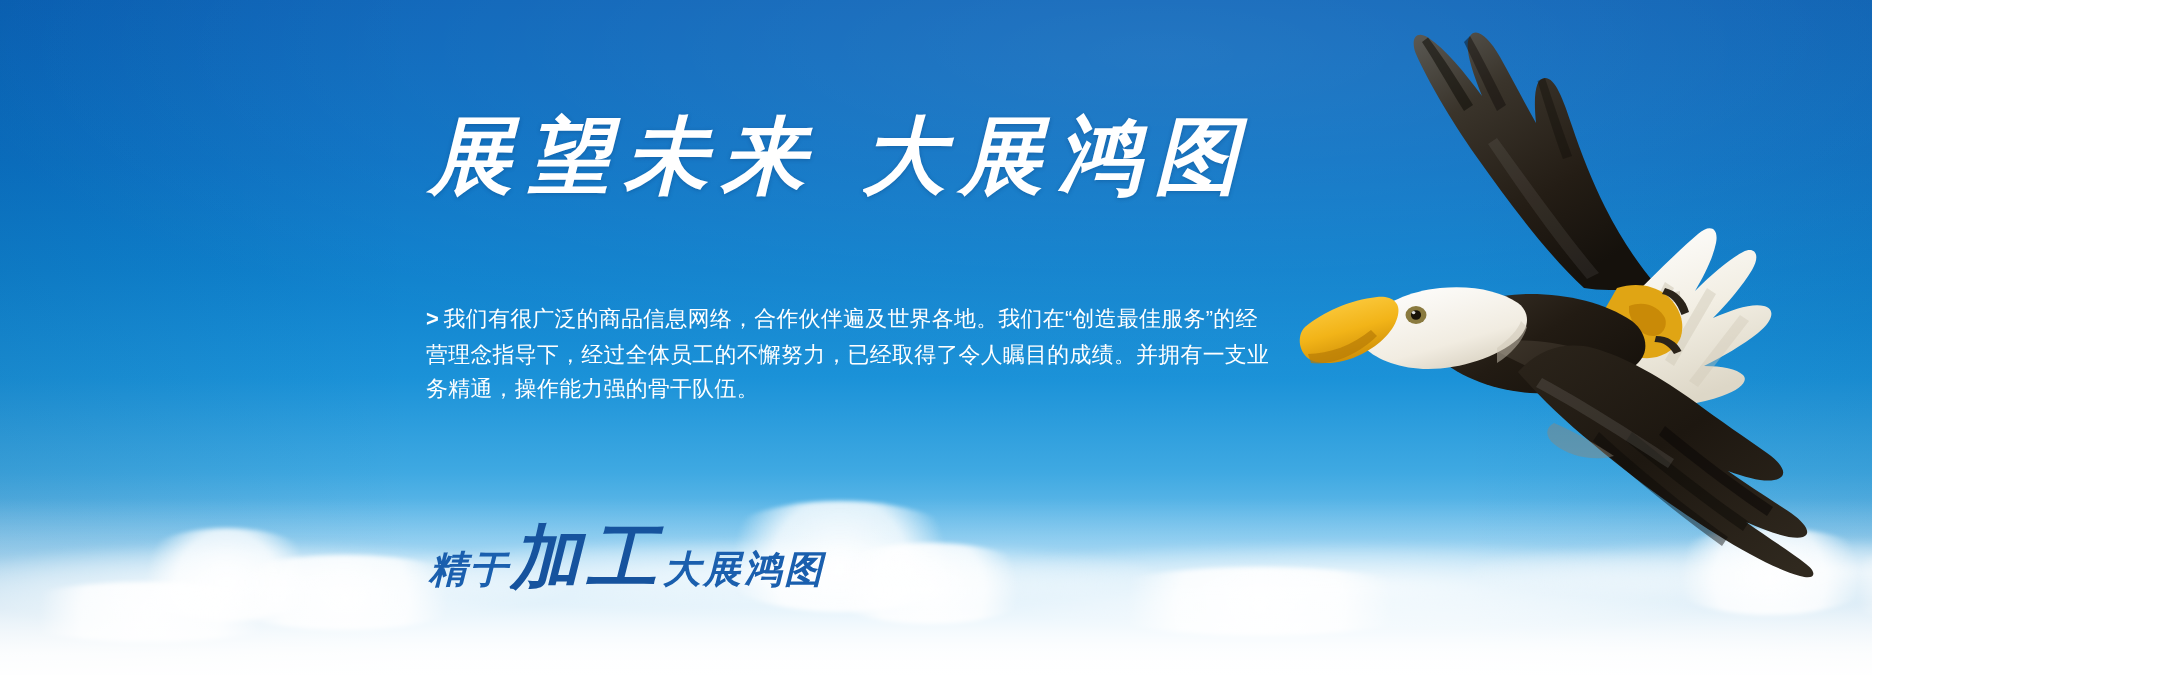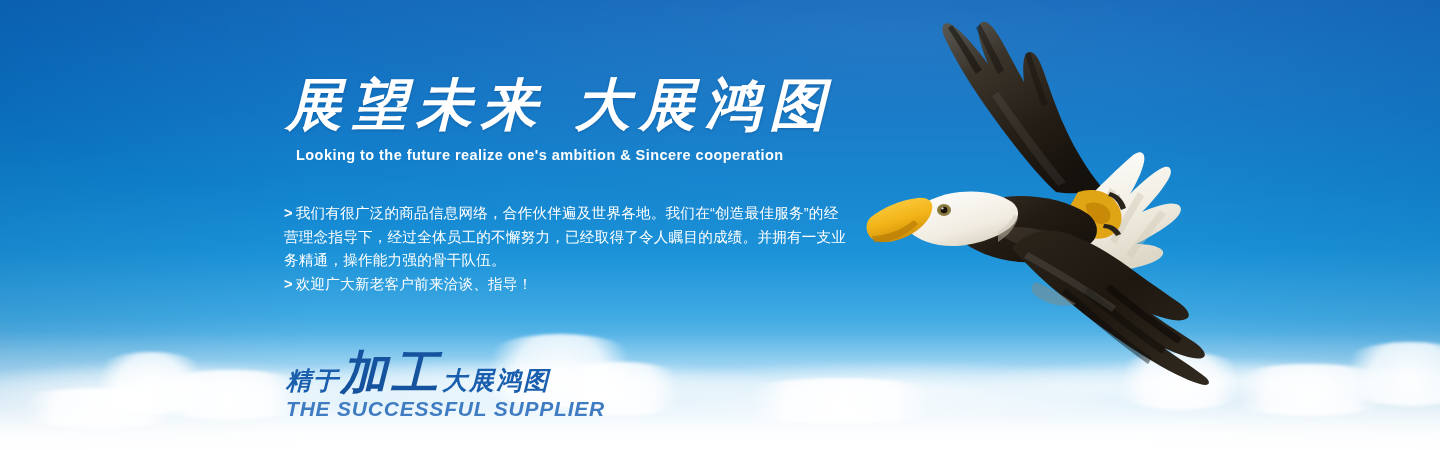--- a/index.html
+++ b/index.html
@@ -2,21 +2,21 @@
 <html><head>
 <meta charset="utf-8">
 <style>
   html, body {
     margin: 0;
     padding: 0;
     background: #ffffff;
   }
   .banner {
     position: relative;
-    width: 1440px;
+    width: 1248px;
     height: 450px;
     overflow: hidden;
     font-family: "Liberation Sans", "DejaVu Sans", sans-serif;
     
     background:
       linear-gradient(to bottom,
         #0a63b8 0%,
         #0a69bd 10%,
         #0b72c4 24%,
         #0f81cd 40%,
@@ -344,25 +344,22 @@
         <path fill="#0b0906" opacity="0.45" d="M 218,292 C 244,316 276,342 304,362 L 300,368 C 272,348 240,322 214,298 Z"></path>
         <path fill="#ffffff" opacity="0.10" d="M 180,256 C 206,270 238,290 268,310 L 264,316 C 234,296 202,276 176,262 Z"></path>
 
         <path fill="#8d877a" opacity="0.45" d="M 188,286 C 202,292 216,300 228,308 C 214,312 198,308 188,300 C 182,295 182,289 188,286 Z"></path>
       </g>
     </svg>
   </div>
 
   <div class="headline">展望未来 大展鸿图</div>
 
-  <div class="subhead">Looking to the future realize one's ambition &amp; Sincere cooperation</div>
 
   <div class="body-copy">
     <p><span class="bullet">&gt;</span><span>我们有很广泛的商品信息网络，合作伙伴遍及世界各地。我们在“创造最佳服务”的经营理念指导下，经过全体员工的不懈努力，已经取得了令人瞩目的成绩。并拥有一支业务精通，操作能力强的骨干队伍。</span></p>
-    <p><span class="bullet">&gt;</span><span>欢迎广大新老客户前来洽谈、指导！</span></p>
   </div>
 
   <div class="tagline">
     <div class="tagline-cn"><span>精于</span><span class="big">加工</span><span>大展鸿图</span></div>
-    <div class="tagline-en">THE SUCCESSFUL SUPPLIER</div>
   </div>
 
 </div>
 
 </body></html>

